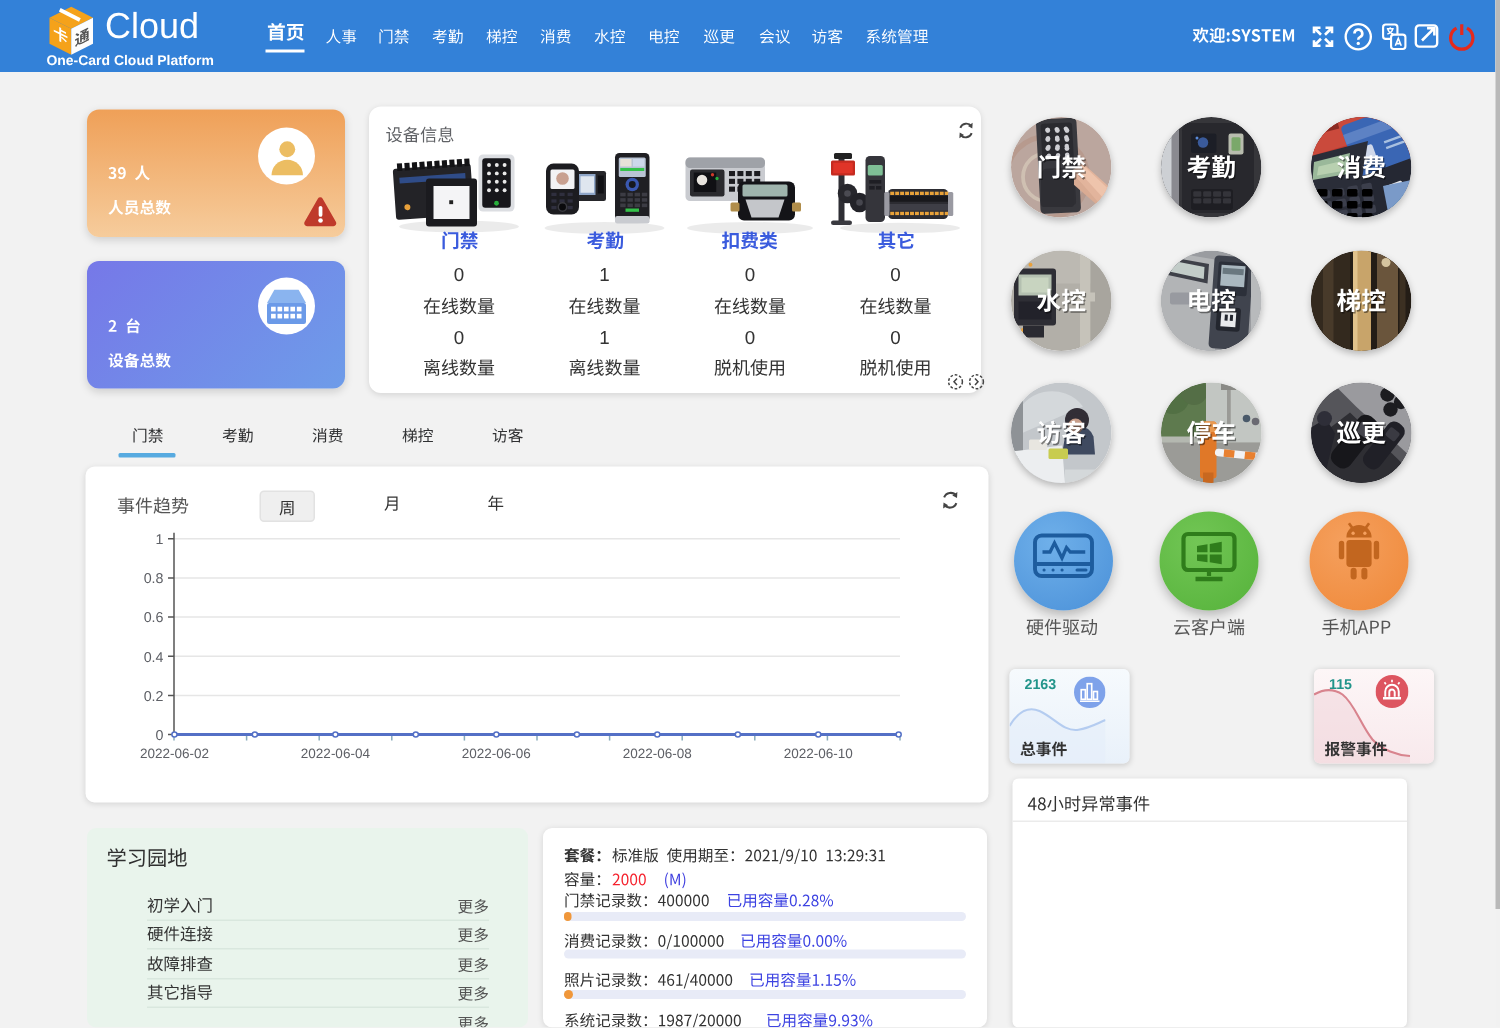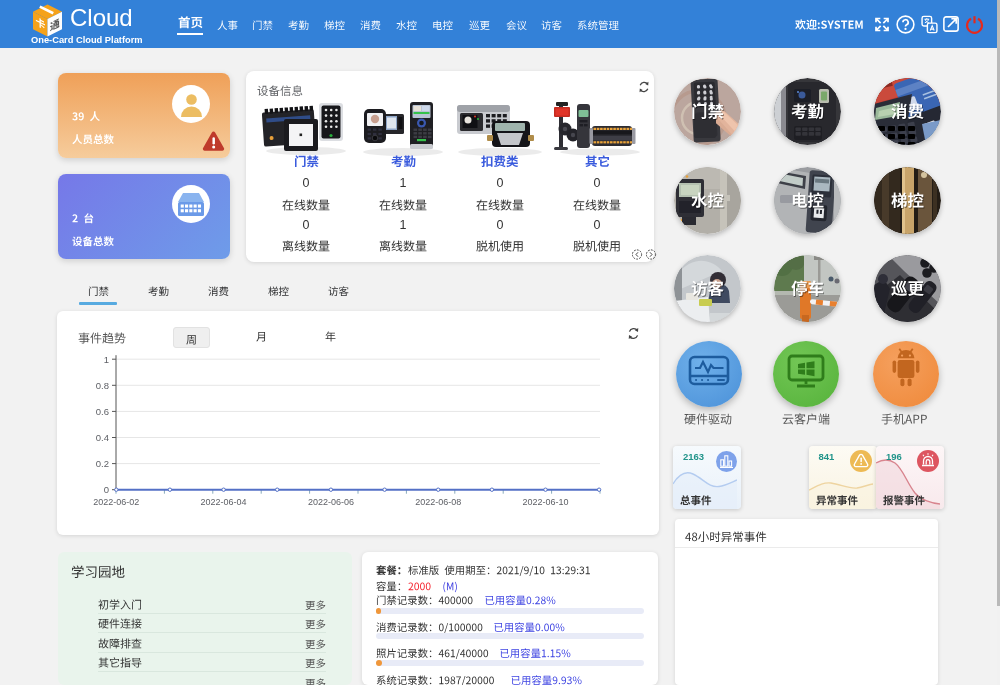--- a/index.html
+++ b/index.html
@@ -17,21 +17,21 @@
 .lsep { position:absolute; left:40px; width:228px; height:1px; background:#d9e7de; }
 #planpanel { position:absolute; left:362px; top:552px; width:296px; height:133px; background:#fff; border-radius:6px; box-shadow:0 1px 4px rgba(0,0,0,.12); overflow:hidden; }
 .pline { position:absolute; left:14px; white-space:nowrap; display:flex; align-items:flex-end; }
 .pline svg { display:block; }
 .pbar { position:absolute; left:14px; width:268px; height:6px; border-radius:3px; background:#e8ebf7; }
 .pbar i { position:absolute; left:0; top:0; height:6px; background:#f0973a; border-radius:3px; }
 .pcircle { position:absolute; width:67px; height:67px; border-radius:50%; box-shadow:0 2px 5px rgba(0,0,0,.25); }
 .pclbl { position:absolute; width:67px; text-align:center; }
 .fcircle { position:absolute; width:66px; height:66px; border-radius:50%; box-shadow:0 3px 7px rgba(0,0,0,.25); }
 .flabel { position:absolute; width:80px; text-align:center; }
-.scard { position:absolute; top:446px; width:68px; height:63px; background:#fff; border-radius:4px; box-shadow:0 1px 4px rgba(0,0,0,.18); overflow:hidden; }
+.scard { position:absolute; top:446px; width:80px; height:63px; background:#fff; border-radius:4px; box-shadow:0 1px 4px rgba(0,0,0,.18); overflow:hidden; }
 #eventpanel { position:absolute; left:675px; top:519px; width:263px; height:166px; background:#fff; border-radius:4px; box-shadow:0 1px 4px rgba(0,0,0,.12); }
 .ctext { text-align:center; }
 </style></head><body>
 <div id="page">
 <div id="header">
 <svg style="position:absolute;left:32px;top:4px" width="31" height="33" viewBox="0 0 31 33">
 <polygon points="15.5,0.5 30,7.8 15.5,15.1 1,7.8" fill="#f5a21a"></polygon>
 <polygon points="1,7.8 15.5,15.1 15.5,32.5 1,25.2" fill="#f5a21a"></polygon>
 <polygon points="30,7.8 15.5,15.1 15.5,32.5 30,25.2" fill="#fdfdfd"></polygon>
 <rect x="7" y="4.6" width="15" height="2.6" transform="rotate(26.5 14.5 6)" fill="#fff"></rect>
@@ -1333,47 +1333,26 @@
         </g>
       </svg>
 <div style="position:absolute;left:7px;top:45.5px;"><svg width="32" height="11" viewBox="0 0 32 11" style="overflow:visible">
           <g transform="translate(0,9.24) scale(0.010500,-0.010500)" fill="#333">
             <use href="#g38" x="0"></use>
             <use href="#g141" x="1000"></use>
             <use href="#g142" x="2000"></use>
           </g>
         </svg></div>
 </div>
-<div class="scard" style="left:808.5px;background:linear-gradient(180deg,#fdfbf4 0%,#f9f3e2 100%)">
-<svg style="position:absolute;left:0;top:0" width="64" height="63" viewBox="0 0 64 63">
-        <path d="M0 44 C8 40 14 36 22 37 C32 38.5 40 43 48 42 C54 41 60 38.5 64 38 L64 63 L0 63 Z" fill="#f9f2de" opacity="0.55"></path>
-        <path d="M0 44 C8 40 14 36 22 37 C32 38.5 40 43 48 42 C54 41 60 38.5 64 38" fill="none" stroke="#eed4a0" stroke-width="1.4"></path>
-      </svg>
-<div style="position:absolute;left:10px;top:5px;font-size:9.5px;font-weight:bold;color:#21948a;font-family:'Liberation Sans',sans-serif">841</div>
-<svg style="position:absolute;left:41px;top:4px" width="22" height="22" viewBox="0 0 22 22">
-        <circle cx="11" cy="11" r="11" fill="#edba55"></circle>
-        <path d="M9.5 5.2 a1.8 1.8 0 0 1 3 0 l5 8.8 a1.7 1.7 0 0 1-1.5 2.6 H6 a1.7 1.7 0 0 1-1.5-2.6 z" fill="none" stroke="#fff" stroke-width="1.4"></path>
-        <rect x="10.4" y="7.6" width="1.5" height="4.6" rx="0.7" fill="#fff"></rect>
-        <circle cx="11.15" cy="13.9" r="0.9" fill="#fff"></circle>
-      </svg>
-<div style="position:absolute;left:7px;top:45.5px;"><svg width="42" height="11" viewBox="0 0 42 11" style="overflow:visible">
-          <g transform="translate(0,9.24) scale(0.010500,-0.010500)" fill="#333">
-            <use href="#g145" x="0"></use>
-            <use href="#g144" x="1000"></use>
-            <use href="#g141" x="2000"></use>
-            <use href="#g142" x="3000"></use>
-          </g>
-        </svg></div>
-</div>
 <div class="scard" style="left:876px;background:linear-gradient(180deg,#fdf6f7 0%,#f8e9ec 100%)">
 <svg style="position:absolute;left:0;top:0" width="64" height="63" viewBox="0 0 64 63">
         <path d="M0 17 C7 13 13 13 19 17 C27 23 31 37 39 47 C45 54 56 57.5 64 58 L64 63 L0 63 Z" fill="#f0d6da" opacity="0.55"></path>
         <path d="M0 17 C7 13 13 13 19 17 C27 23 31 37 39 47 C45 54 56 57.5 64 58" fill="none" stroke="#d8848e" stroke-width="1.4"></path>
       </svg>
-<div style="position:absolute;left:10px;top:5px;font-size:9.5px;font-weight:bold;color:#21948a;font-family:'Liberation Sans',sans-serif">196</div>
+<div style="position:absolute;left:10px;top:5px;font-size:9.5px;font-weight:bold;color:#21948a;font-family:'Liberation Sans',sans-serif">115</div>
 <svg style="position:absolute;left:41px;top:4px" width="22" height="22" viewBox="0 0 22 22">
         <circle cx="11" cy="11" r="11" fill="#dd5560"></circle>
         <g fill="none" stroke="#fff" stroke-width="1.3">
           <path d="M6.5 14.5 v-3.5 a4.5 4.5 0 0 1 9 0 v3.5"></path>
           <path d="M9.2 14.5 v-3 a1.8 1.8 0 0 1 3.6 0 v3"></path>
           <line x1="5" y1="15.5" x2="17" y2="15.5" stroke-width="1.6"></line>
           <path d="M11 3.2 v1.6 M6 4.8 l0.9 1.4 M16 4.8 l-0.9 1.4" stroke-width="1.1"></path>
         </g>
       </svg>
 <div style="position:absolute;left:7px;top:45.5px;"><svg width="42" height="11" viewBox="0 0 42 11" style="overflow:visible">

